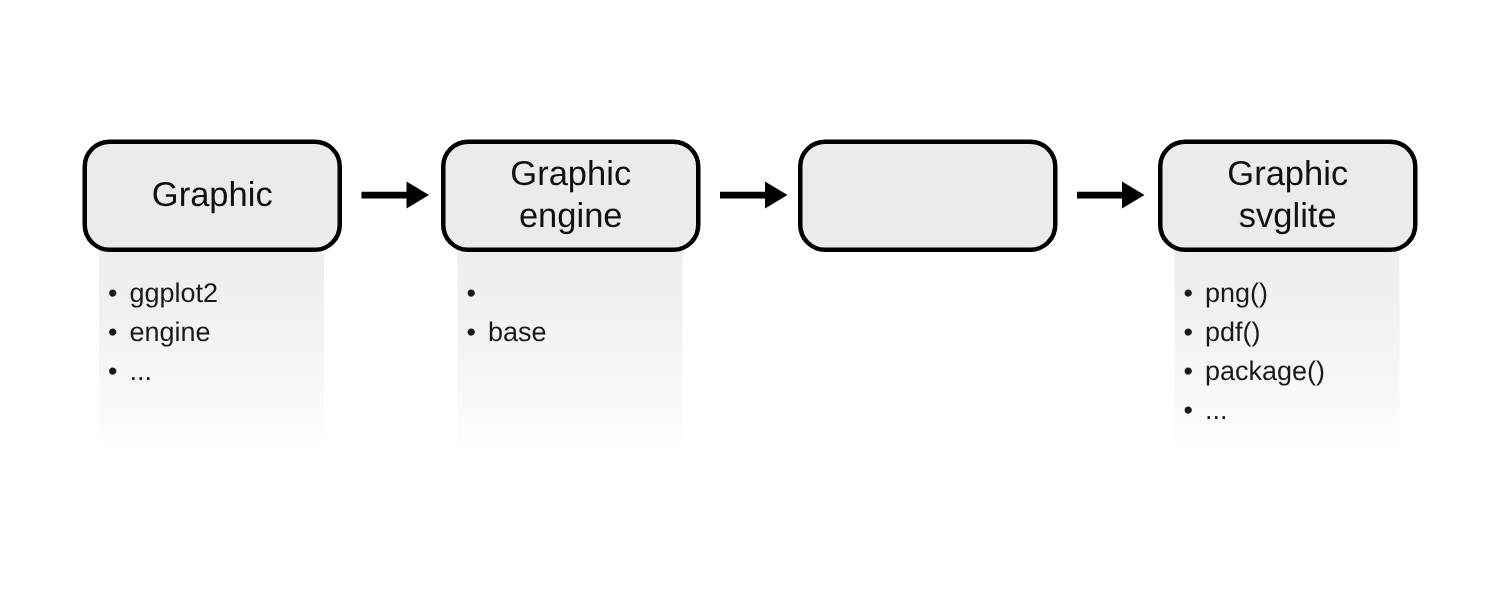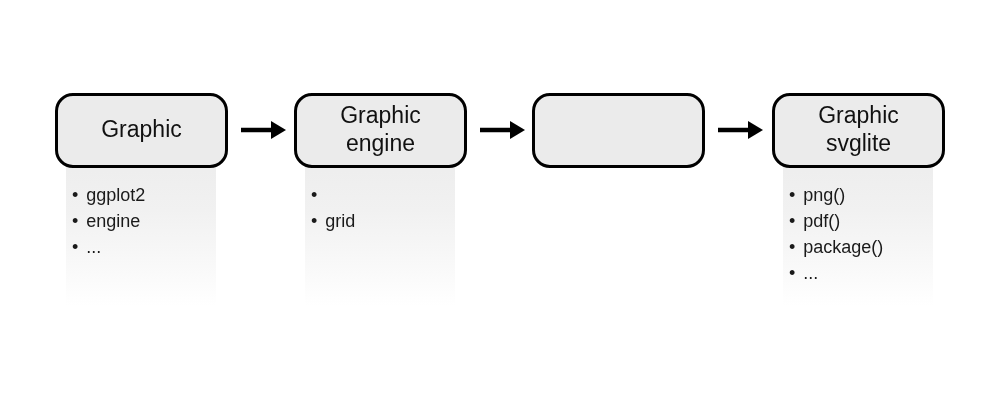--- a/index.html
+++ b/index.html
@@ -158,21 +158,21 @@
       <span class="bullet-text">...</span>
     </div>
   </div>
 
   <div class="bullets bullets-2">
     <div class="bullet-item">
       <span class="bullet-marker">•</span>
     </div>
     <div class="bullet-item">
       <span class="bullet-marker">•</span>
-      <span class="bullet-text">grid</span>
+      <span class="bullet-text">base</span>
     </div>
   </div>
 
   <div class="bullets bullets-4">
     <div class="bullet-item">
       <span class="bullet-marker">•</span>
       <span class="bullet-text">png()</span>
     </div>
     <div class="bullet-item">
       <span class="bullet-marker">•</span>

